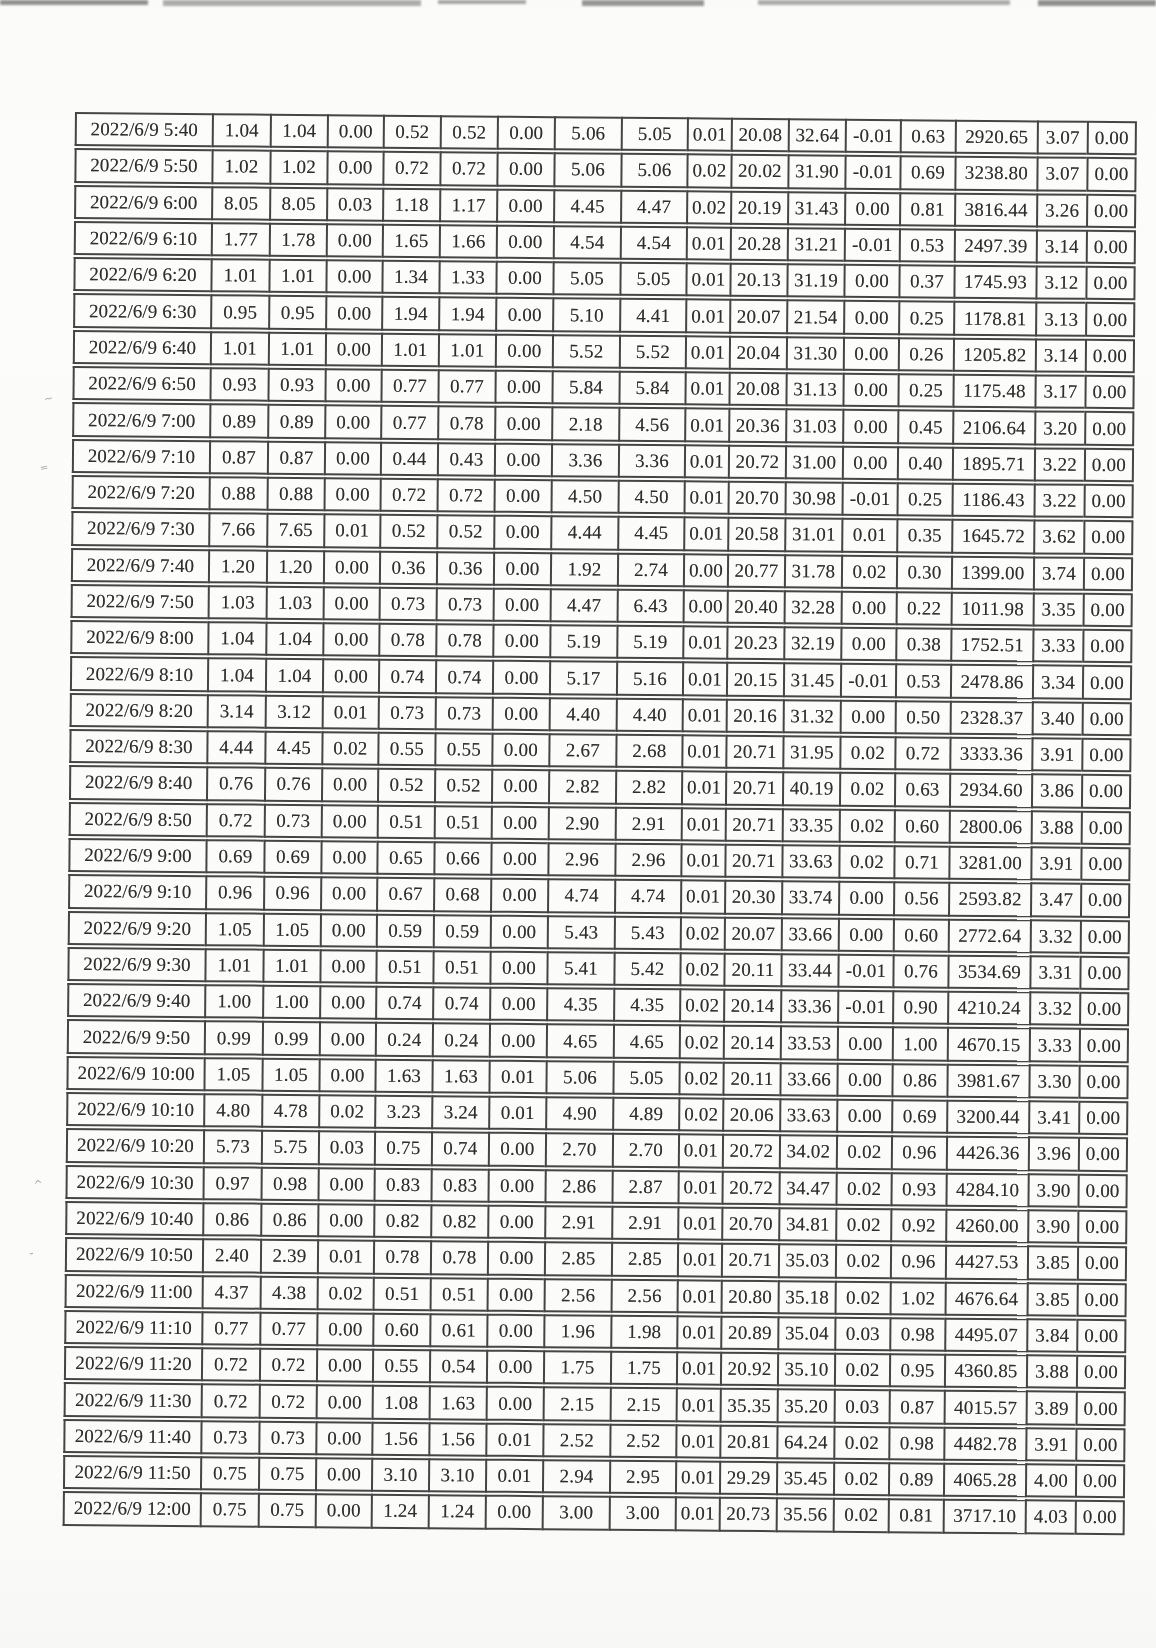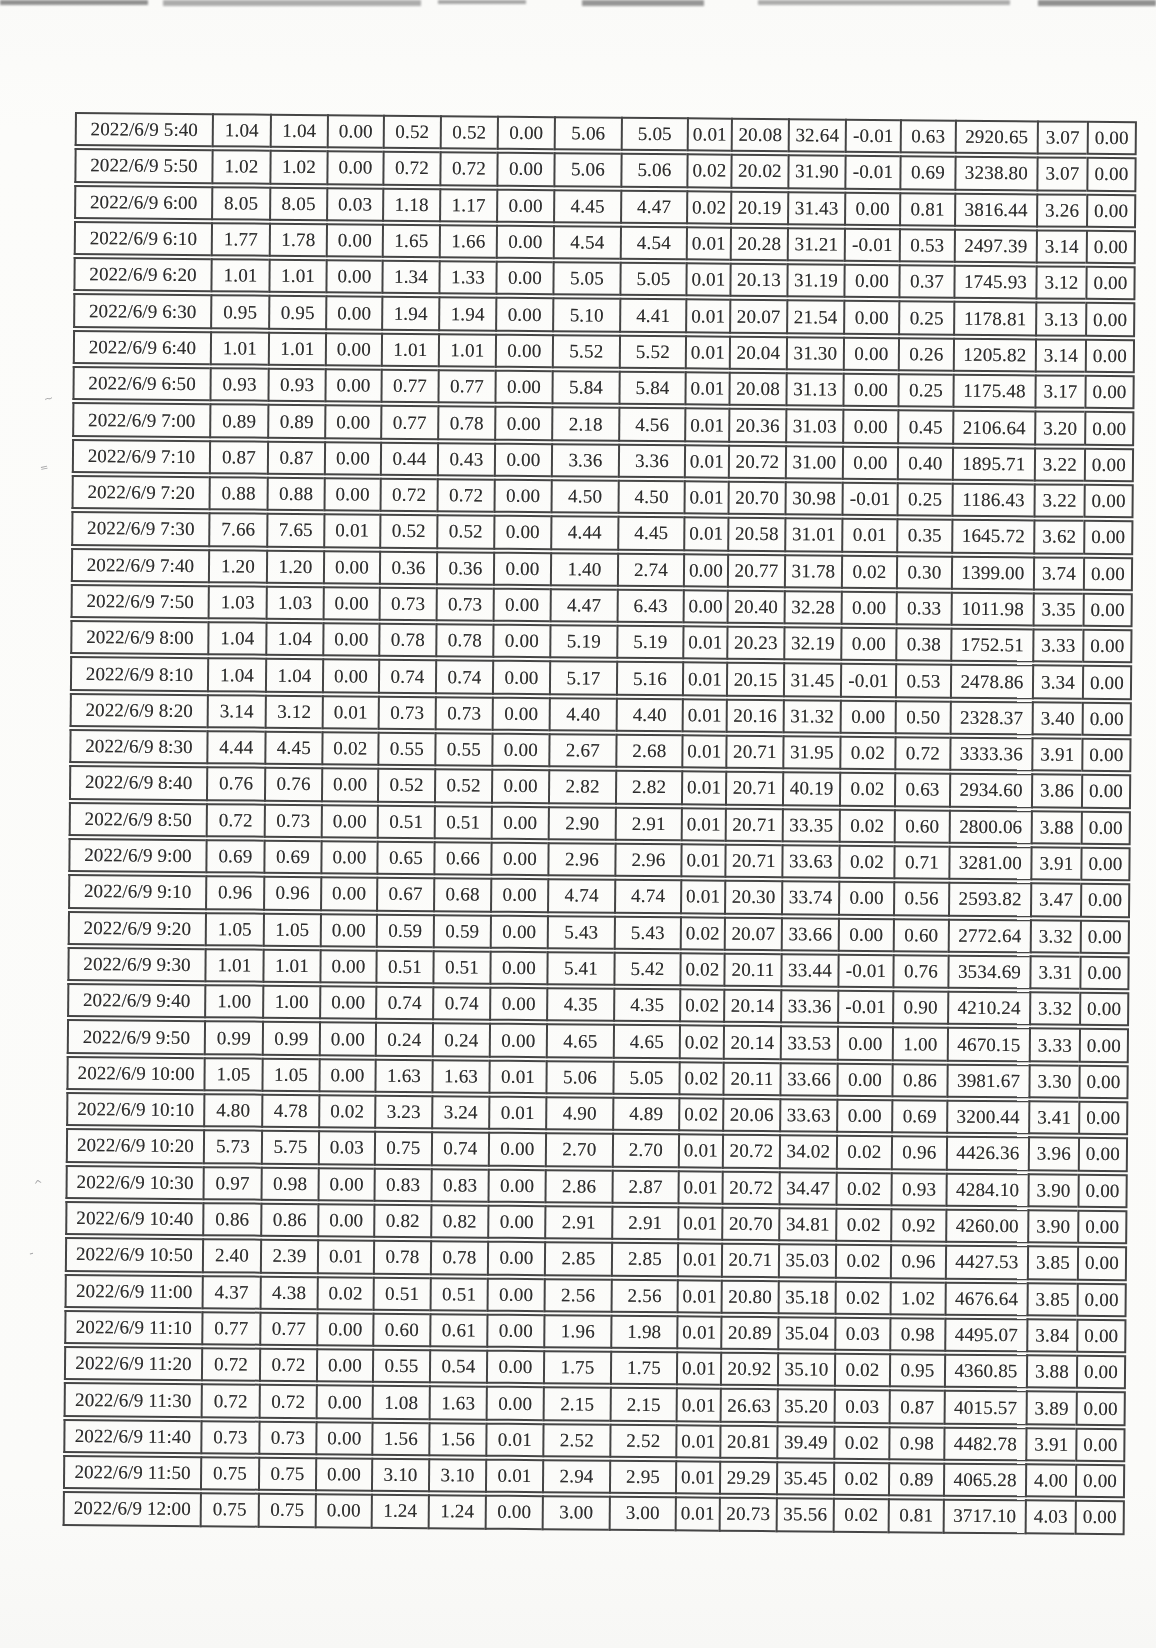--- a/index.html
+++ b/index.html
@@ -361,21 +361,21 @@
           <td>0.00</td>
         </tr>
         <tr>
           <td class="time">2022/6/9 7:40</td>
           <td>1.20</td>
           <td>1.20</td>
           <td>0.00</td>
           <td>0.36</td>
           <td>0.36</td>
           <td>0.00</td>
-          <td>1.40</td>
+          <td>1.92</td>
           <td>2.74</td>
           <td>0.00</td>
           <td>20.77</td>
           <td>31.78</td>
           <td>0.02</td>
           <td>0.30</td>
           <td>1399.00</td>
           <td>3.74</td>
           <td>0.00</td>
         </tr>
@@ -386,21 +386,21 @@
           <td>0.00</td>
           <td>0.73</td>
           <td>0.73</td>
           <td>0.00</td>
           <td>4.47</td>
           <td>6.43</td>
           <td>0.00</td>
           <td>20.40</td>
           <td>32.28</td>
           <td>0.00</td>
-          <td>0.33</td>
+          <td>0.22</td>
           <td>1011.98</td>
           <td>3.35</td>
           <td>0.00</td>
         </tr>
         <tr>
           <td class="time">2022/6/9 8:00</td>
           <td>1.04</td>
           <td>1.04</td>
           <td>0.00</td>
           <td>0.78</td>
@@ -801,41 +801,41 @@
           <td class="time">2022/6/9 11:30</td>
           <td>0.72</td>
           <td>0.72</td>
           <td>0.00</td>
           <td>1.08</td>
           <td>1.63</td>
           <td>0.00</td>
           <td>2.15</td>
           <td>2.15</td>
           <td>0.01</td>
-          <td>26.63</td>
+          <td>35.35</td>
           <td>35.20</td>
           <td>0.03</td>
           <td>0.87</td>
           <td>4015.57</td>
           <td>3.89</td>
           <td>0.00</td>
         </tr>
         <tr>
           <td class="time">2022/6/9 11:40</td>
           <td>0.73</td>
           <td>0.73</td>
           <td>0.00</td>
           <td>1.56</td>
           <td>1.56</td>
           <td>0.01</td>
           <td>2.52</td>
           <td>2.52</td>
           <td>0.01</td>
           <td>20.81</td>
-          <td>39.49</td>
+          <td>64.24</td>
           <td>0.02</td>
           <td>0.98</td>
           <td>4482.78</td>
           <td>3.91</td>
           <td>0.00</td>
         </tr>
         <tr>
           <td class="time">2022/6/9 11:50</td>
           <td>0.75</td>
           <td>0.75</td>

